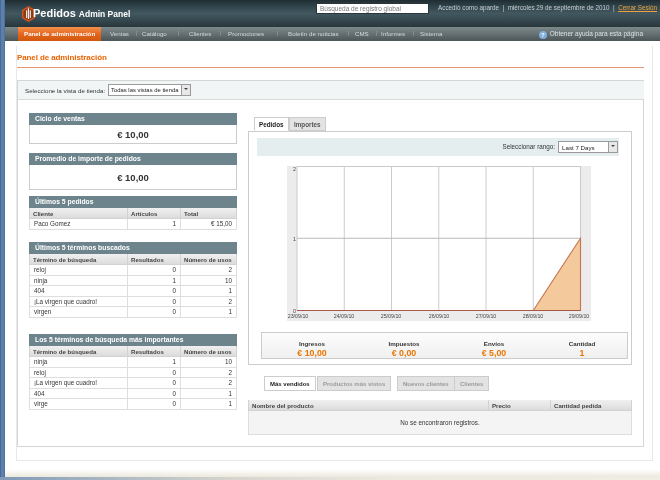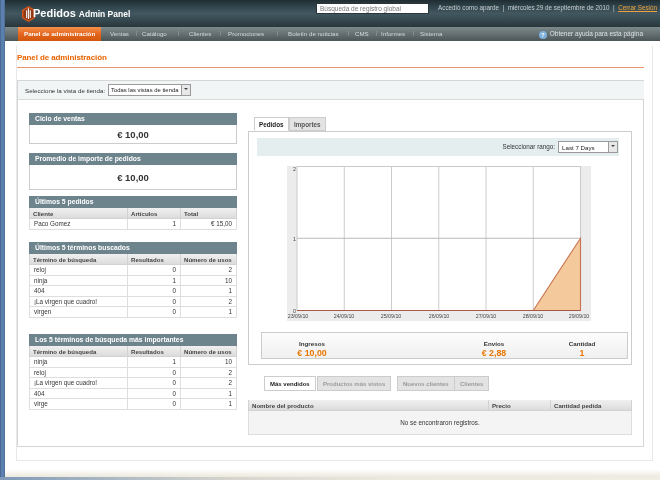--- a/index.html
+++ b/index.html
@@ -267,23 +267,27 @@
           <text x="246" y="152">28/09/10</text>
           <text x="292" y="152">29/09/10</text>
         </g>
       </svg>
     </div>
     <div id="totals">
       <div class="cell" style="left:4px;width:92px;">
           <div class="tl">Ingresos</div>
           <div class="tv">€ 10,00</div>
         </div>
+      <div class="cell" style="left:96px;width:92px;">
+          <div class="tl">Impuestos</div>
+          <div class="tv">€ 0,00</div>
+        </div>
       <div class="cell" style="left:186px;width:92px;">
           <div class="tl">Envíos</div>
-          <div class="tv">€ 2,88</div>
+          <div class="tv">€ 5,00</div>
         </div>
       <div class="cell" style="left:274px;width:92px;">
           <div class="tl">Cantidad</div>
           <div class="tv">1</div>
         </div>
     </div>
   </div>
 
   <div class="abs" id="btabs">
     <div class="tab2 on" style="left:0;">Más vendidos</div>

